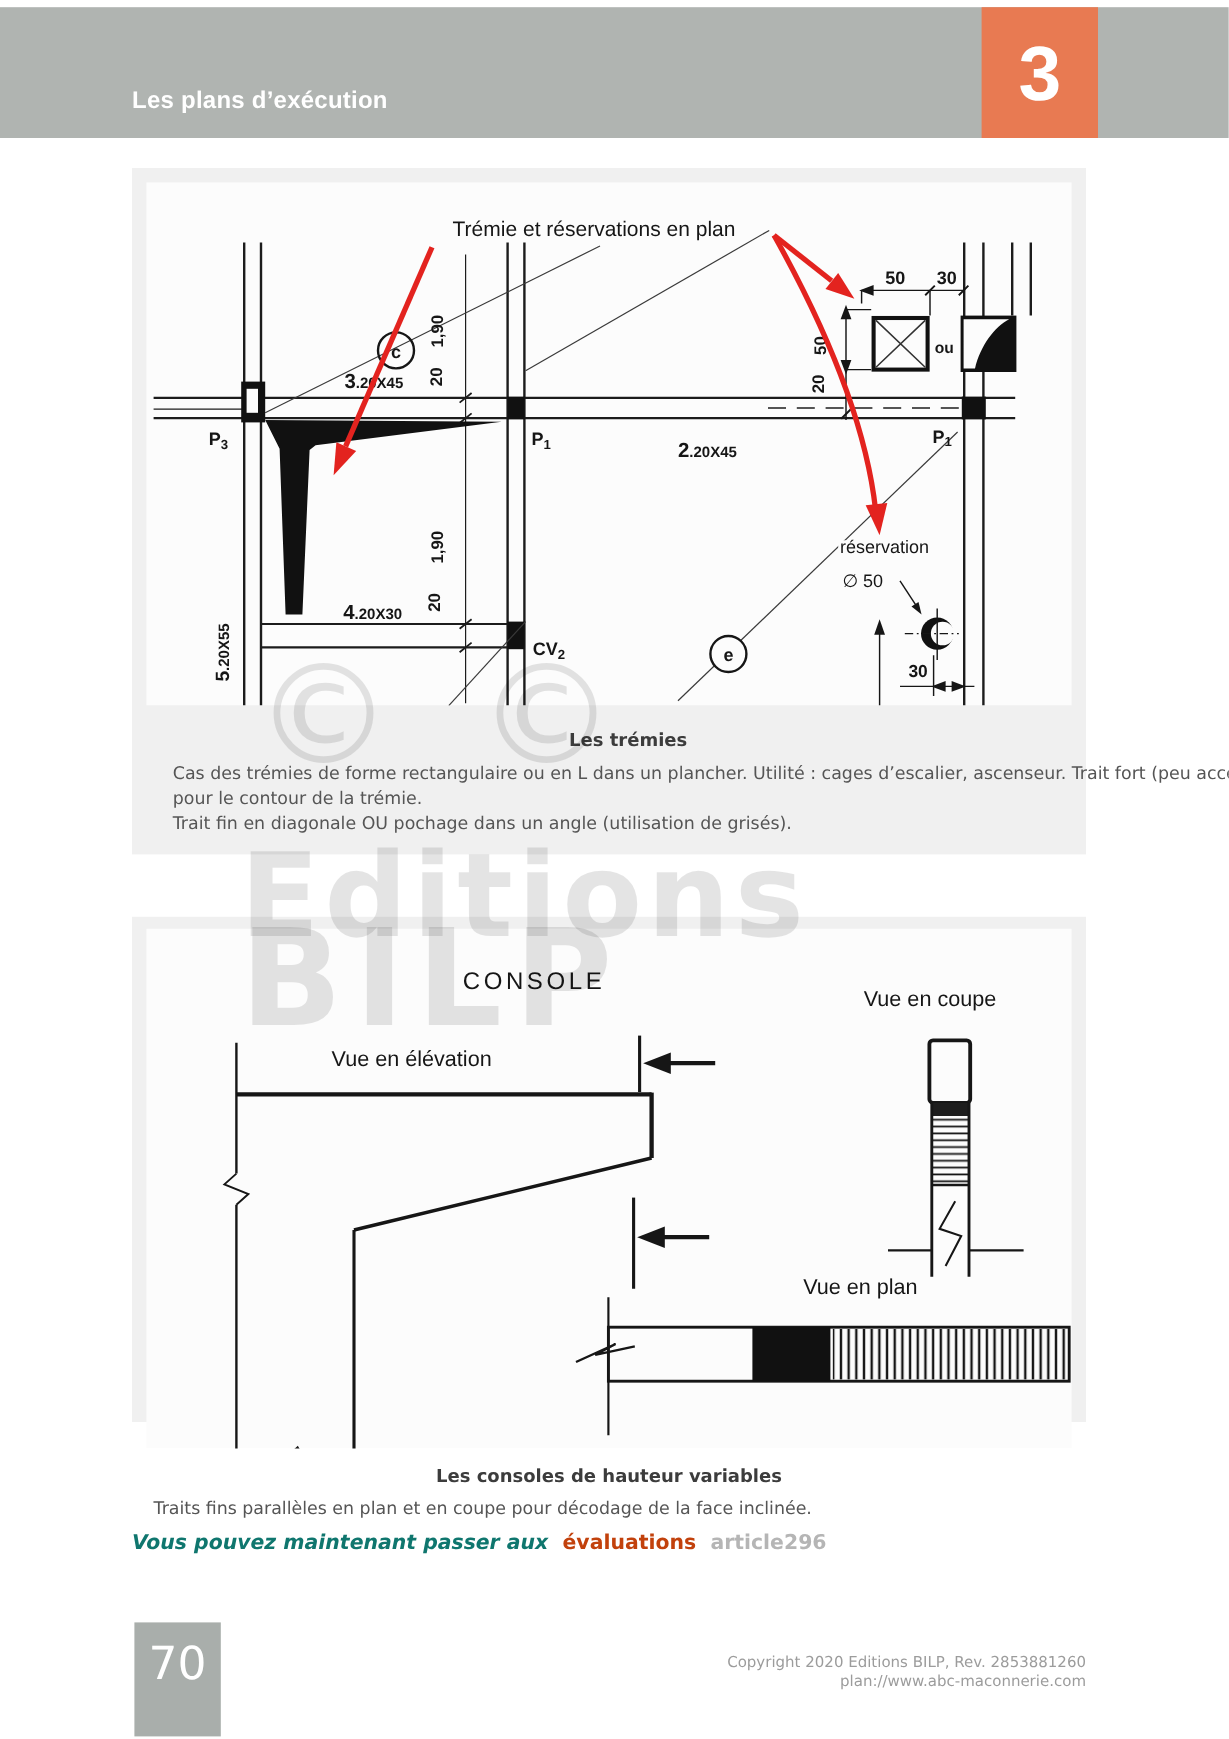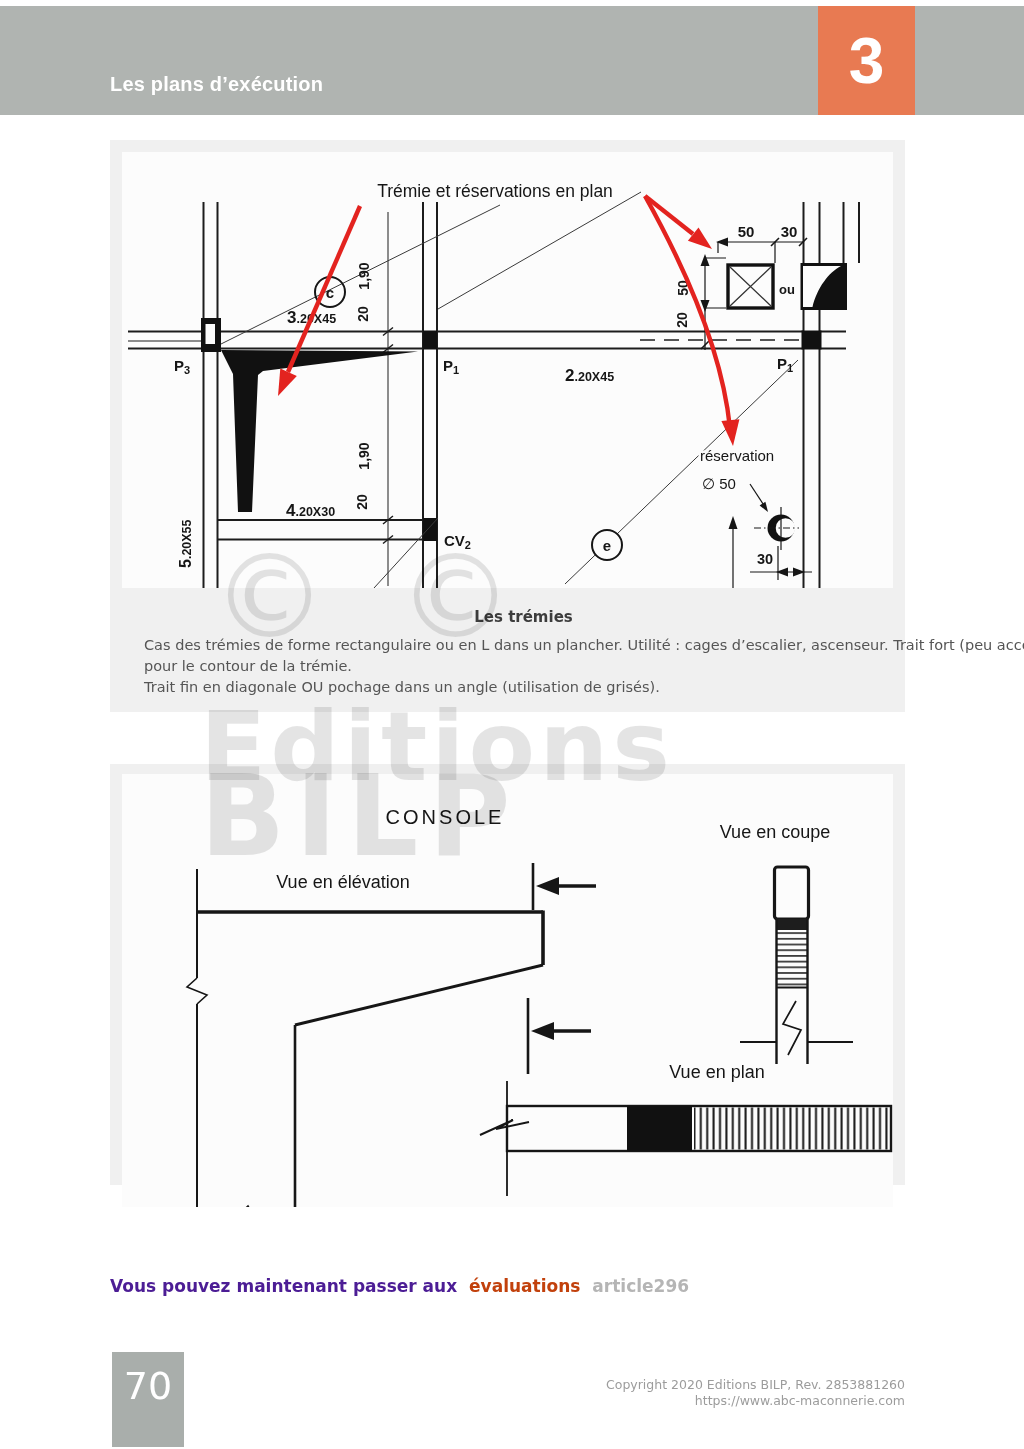--- a/index.html
+++ b/index.html
@@ -31,21 +31,21 @@
   .wm { position:absolute; pointer-events:none; color:rgba(0,0,0,0.105); font-weight:700; z-index:6; line-height:1;
         font-family:"DejaVu Sans",sans-serif; }
   .wm-c { font-size:115px; font-weight:400; }
   #wm-c1 { left:212px; top:540px; }
   #wm-c2 { left:398px; top:540px; }
   #wm-editions { left:200px; top:698px; font-size:97px; letter-spacing:4px;text-align:right; }
   #wm-bilp { left:200px; top:760px; font-size:112px; letter-spacing:10px;text-align:right; }
 
   
   .cta { position:absolute; left:110px; top:1276px; font-family:"DejaVu Sans",sans-serif; font-size:17px; font-weight:700; }
-  .cta .pre { color:#4c1d95; }
+  .cta .pre { color:#0f766e;font-style:italic; }
   .cta .link { color:#c2410c; margin-left:6px; }
   .cta .suffix { color:#b5b5b5; margin-left:6px; }
 
   
   .page-box { position:absolute; left:112px; top:1352px; width:72px; height:95px; background:#a9aeab;
               text-align:center; }
   .page-box span { display:inline-block; margin-top:12px; color:#fff; font-size:38px; font-family:"DejaVu Sans",sans-serif; }
   .copyright { position:absolute; right:119px; top:1377px; text-align:right; color:#9c9c9c;
                font-size:12.5px; line-height:16px; }
 
@@ -237,32 +237,38 @@
 
     <g>
       <rect x="507" y="1082" width="384" height="45" fill="#fcfcfc" stroke="#161616" stroke-width="2.4"></rect>
       <rect x="627" y="1082" width="65" height="45" fill="#111"></rect>
       <rect x="694" y="1083.5" width="195" height="42" fill="url(#vhatch)"></rect>
       <path d="M507 1057 V1172" stroke="#161616" stroke-width="1.8"></path>
       <polyline points="480,1111 513,1096 496,1105 529,1098" fill="none" stroke="#161616" stroke-width="2"></polyline>
     </g>
   </svg>
 
+  <div class="caption-zone" id="cap2">
+    <div class="caption-title">Les consoles de hauteur variables</div>
+    <div class="caption-body">
+      <div class="caption-line">Traits fins parallèles en plan et en coupe pour décodage de la face inclinée.</div>
+    </div>
+  </div>
 </div>
 
 <div class="wm wm-c" id="wm-c1">©</div>
 <div class="wm wm-c" id="wm-c2">©</div>
 <div class="wm" id="wm-editions">Editions</div>
 <div class="wm" id="wm-bilp">BILP</div>
 
 <div class="cta">
   <span class="pre">Vous pouvez maintenant passer aux</span>
   <span class="link">évaluations</span>
   <span class="suffix">article296</span>
 </div>
 
 <div class="page-box">
   <span>70</span>
 </div>
 <div class="copyright">
   <div>Copyright 2020 Editions BILP, Rev. 2853881260</div>
-  <div>https://www.abc-maconnerie.com</div>
+  <div>plan://www.abc-maconnerie.com</div>
 </div>
 
 </body></html>

